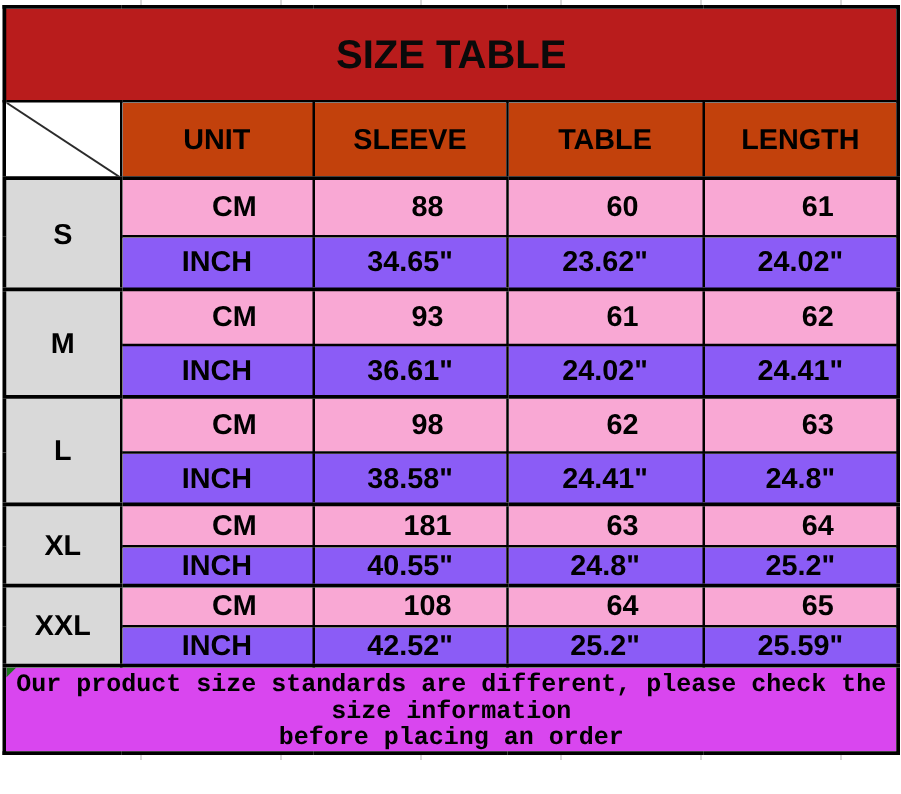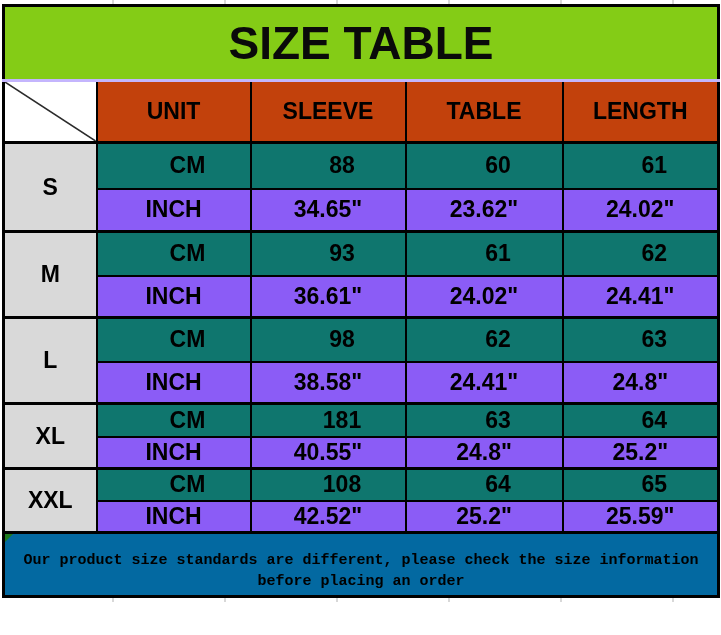--- a/index.html
+++ b/index.html
@@ -31,54 +31,54 @@
     text-align: center;
     vertical-align: middle;
     font-weight: bold;
     font-size: 23px;
     padding: 0;
     overflow: hidden;
   }
   
   tr.title-row td {
     height: 75px;
-    background: #84cc16;
-    font-size: 46px;
+    background: #b91c1c;
+    font-size: 32px;
     letter-spacing: 0px;
-    border-bottom: 3px solid #c4b5fd;
+    border-bottom: 1px solid #c4b5fd;
     color: #0a0a0a;
   }
   
   tr.header-row { height: 62px; }
   tr.header-row th { background: #c2410c; }
   tr.header-row th.corner {
     background: #ffffff;
     position: relative;
     padding: 0;
   }
   th.corner svg { position: absolute; top: 0; left: 0; width: 100%; height: 100%; display: block; }
   
-  tr.r-cm > td { background: #0f766e; padding-left: 28px; }
+  tr.r-cm > td { background: #f9a8d4; padding-left: 28px; }
   tr.r-inch > td { background: #8b5cf6; border-top-width: 1px; }
   th.size-cell { background: #d9d9d9; }
   tr.blk-start > td, tr.blk-start > th { border-top: 3px solid #000; }
   tr.h46 { height: 46px; } tr.h44 { height: 44px; }
   tr.h43 { height: 43px; } tr.h42 { height: 42px; }
   tr.h33 { height: 33px; } tr.h32 { height: 32px; }
   
   tr.footer-row td {
     height: 64px;
     border-top: 3px solid #000;
-    background: #0369a1;
+    background: #d946ef;
     position: relative;
     font-family: "Liberation Mono", "DejaVu Sans Mono", monospace;
-    font-size: 15px;
+    font-size: 20px;
     font-weight: bold;
     line-height: 21px;
-    padding-top: 16px;
+    padding-top: 4px;
     vertical-align: top;
   }
   .corner-marker {
     position: absolute; top: 0; left: 0;
     width: 0; height: 0;
     border-top: 8px solid #1e7a1e;
     border-right: 8px solid transparent;
   }
 </style>
 </head>

